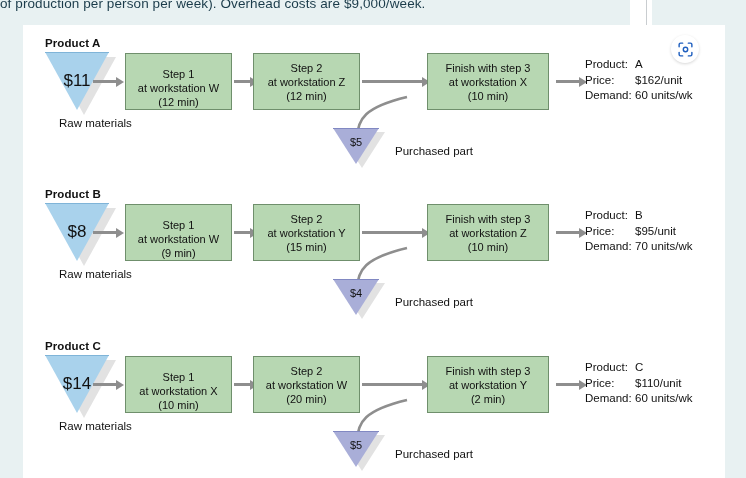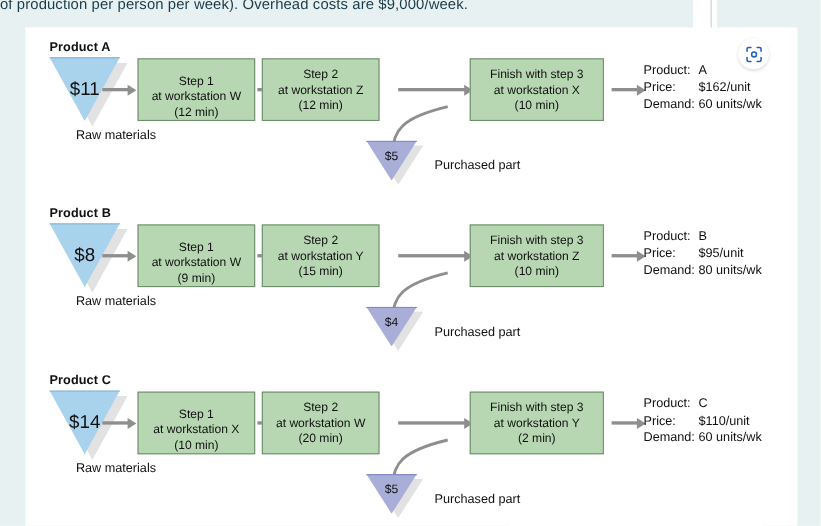--- a/index.html
+++ b/index.html
@@ -57,40 +57,40 @@
     position:absolute;left:0;top:0;width:64px;height:58px;
     background:#a9d2ec;
     clip-path:polygon(0% 0%,100% 0%,50% 100%);
   }
   .tri-top-line{position:absolute;left:0;top:0;width:64px;height:1px;background:#7fb4d8;}
   .tri-label{
     position:absolute;left:0;top:19px;width:64px;text-align:center;
     font-size:17px;color:#111;
   }
   .raw-label{
-    position:absolute;left:18px;top:92px;
+    position:absolute;left:8px;top:92px;
     font-size:11.5px;color:#111;white-space:nowrap;padding-left:28px;
   }
 
   
   .box{
     position:absolute;
     width:107px;height:57px;
     background:#b7d7b2;border:1px solid #6f8f6c;
     box-sizing:border-box;
     display:flex;flex-direction:column;align-items:center;justify-content:center;
     font-size:11px;color:#111;line-height:14px;
   }
   .box::after{
     content:"";position:absolute;left:4px;top:4px;width:107px;height:57px;
     background:#e6e6e6;z-index:-1;
   }
   .box span{display:block;white-space:nowrap;}
   .b1{left:102px;top:28px;justify-content:flex-end;}
-  .b2{left:215px;top:28px;}
+  .b2{left:230px;top:28px;}
   .b3{left:404px;top:28px;width:122px;}
   .b3::after{width:122px;}
 
   
   .arrow{position:absolute;height:3px;background:#8e8e8e;}
   .arrow::after{
     content:"";position:absolute;right:-7px;top:-3.5px;
     border-left:8px solid #8e8e8e;
     border-top:5px solid transparent;border-bottom:5px solid transparent;
   }
@@ -268,21 +268,21 @@
         <div class="line">
           <span class="k">Product:</span>
           <span class="v">B</span>
         </div>
         <div class="line">
           <span class="k">Price:</span>
           <span class="v">$95/unit</span>
         </div>
         <div class="line">
           <span class="k">Demand:</span>
-          <span class="v">80 units/wk</span>
+          <span class="v">70 units/wk</span>
         </div>
       </div>
     </div>
 
     <div class="row row-c">
       <div class="prod-title">Product C</div>
 
       <div class="tri-wrap">
         <div class="tri-shadow"></div>
         <div class="tri"></div>

